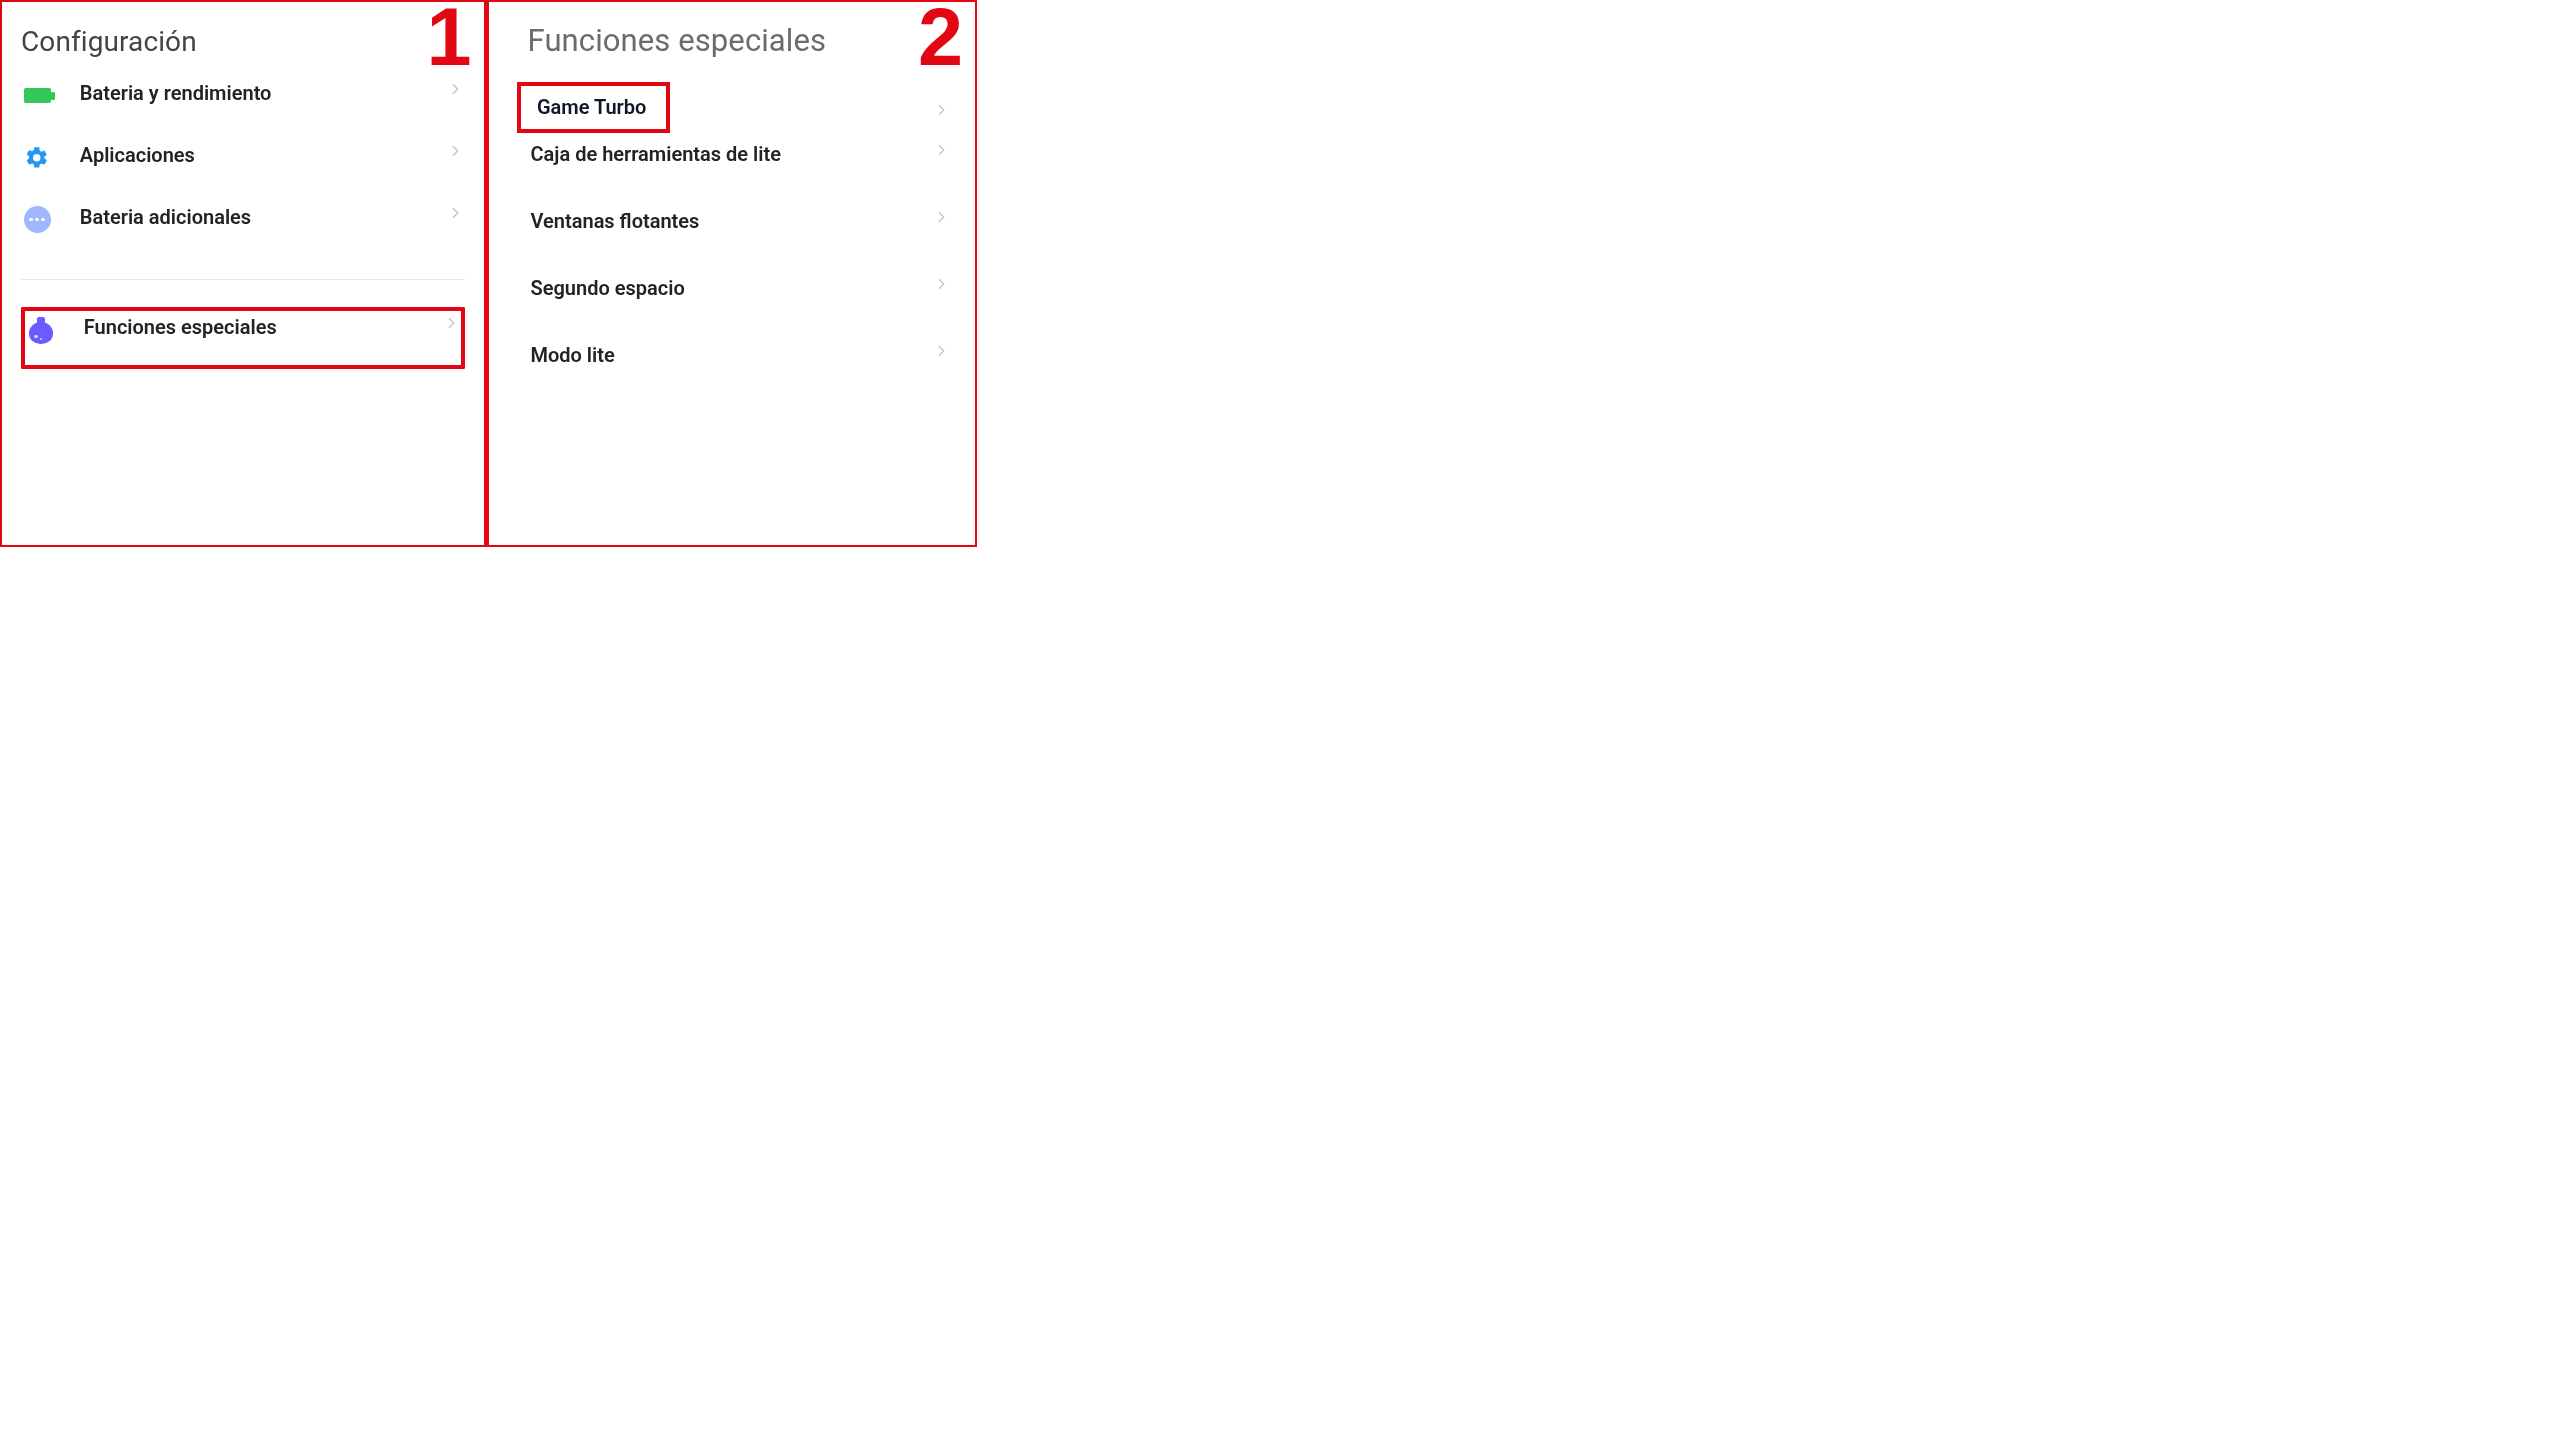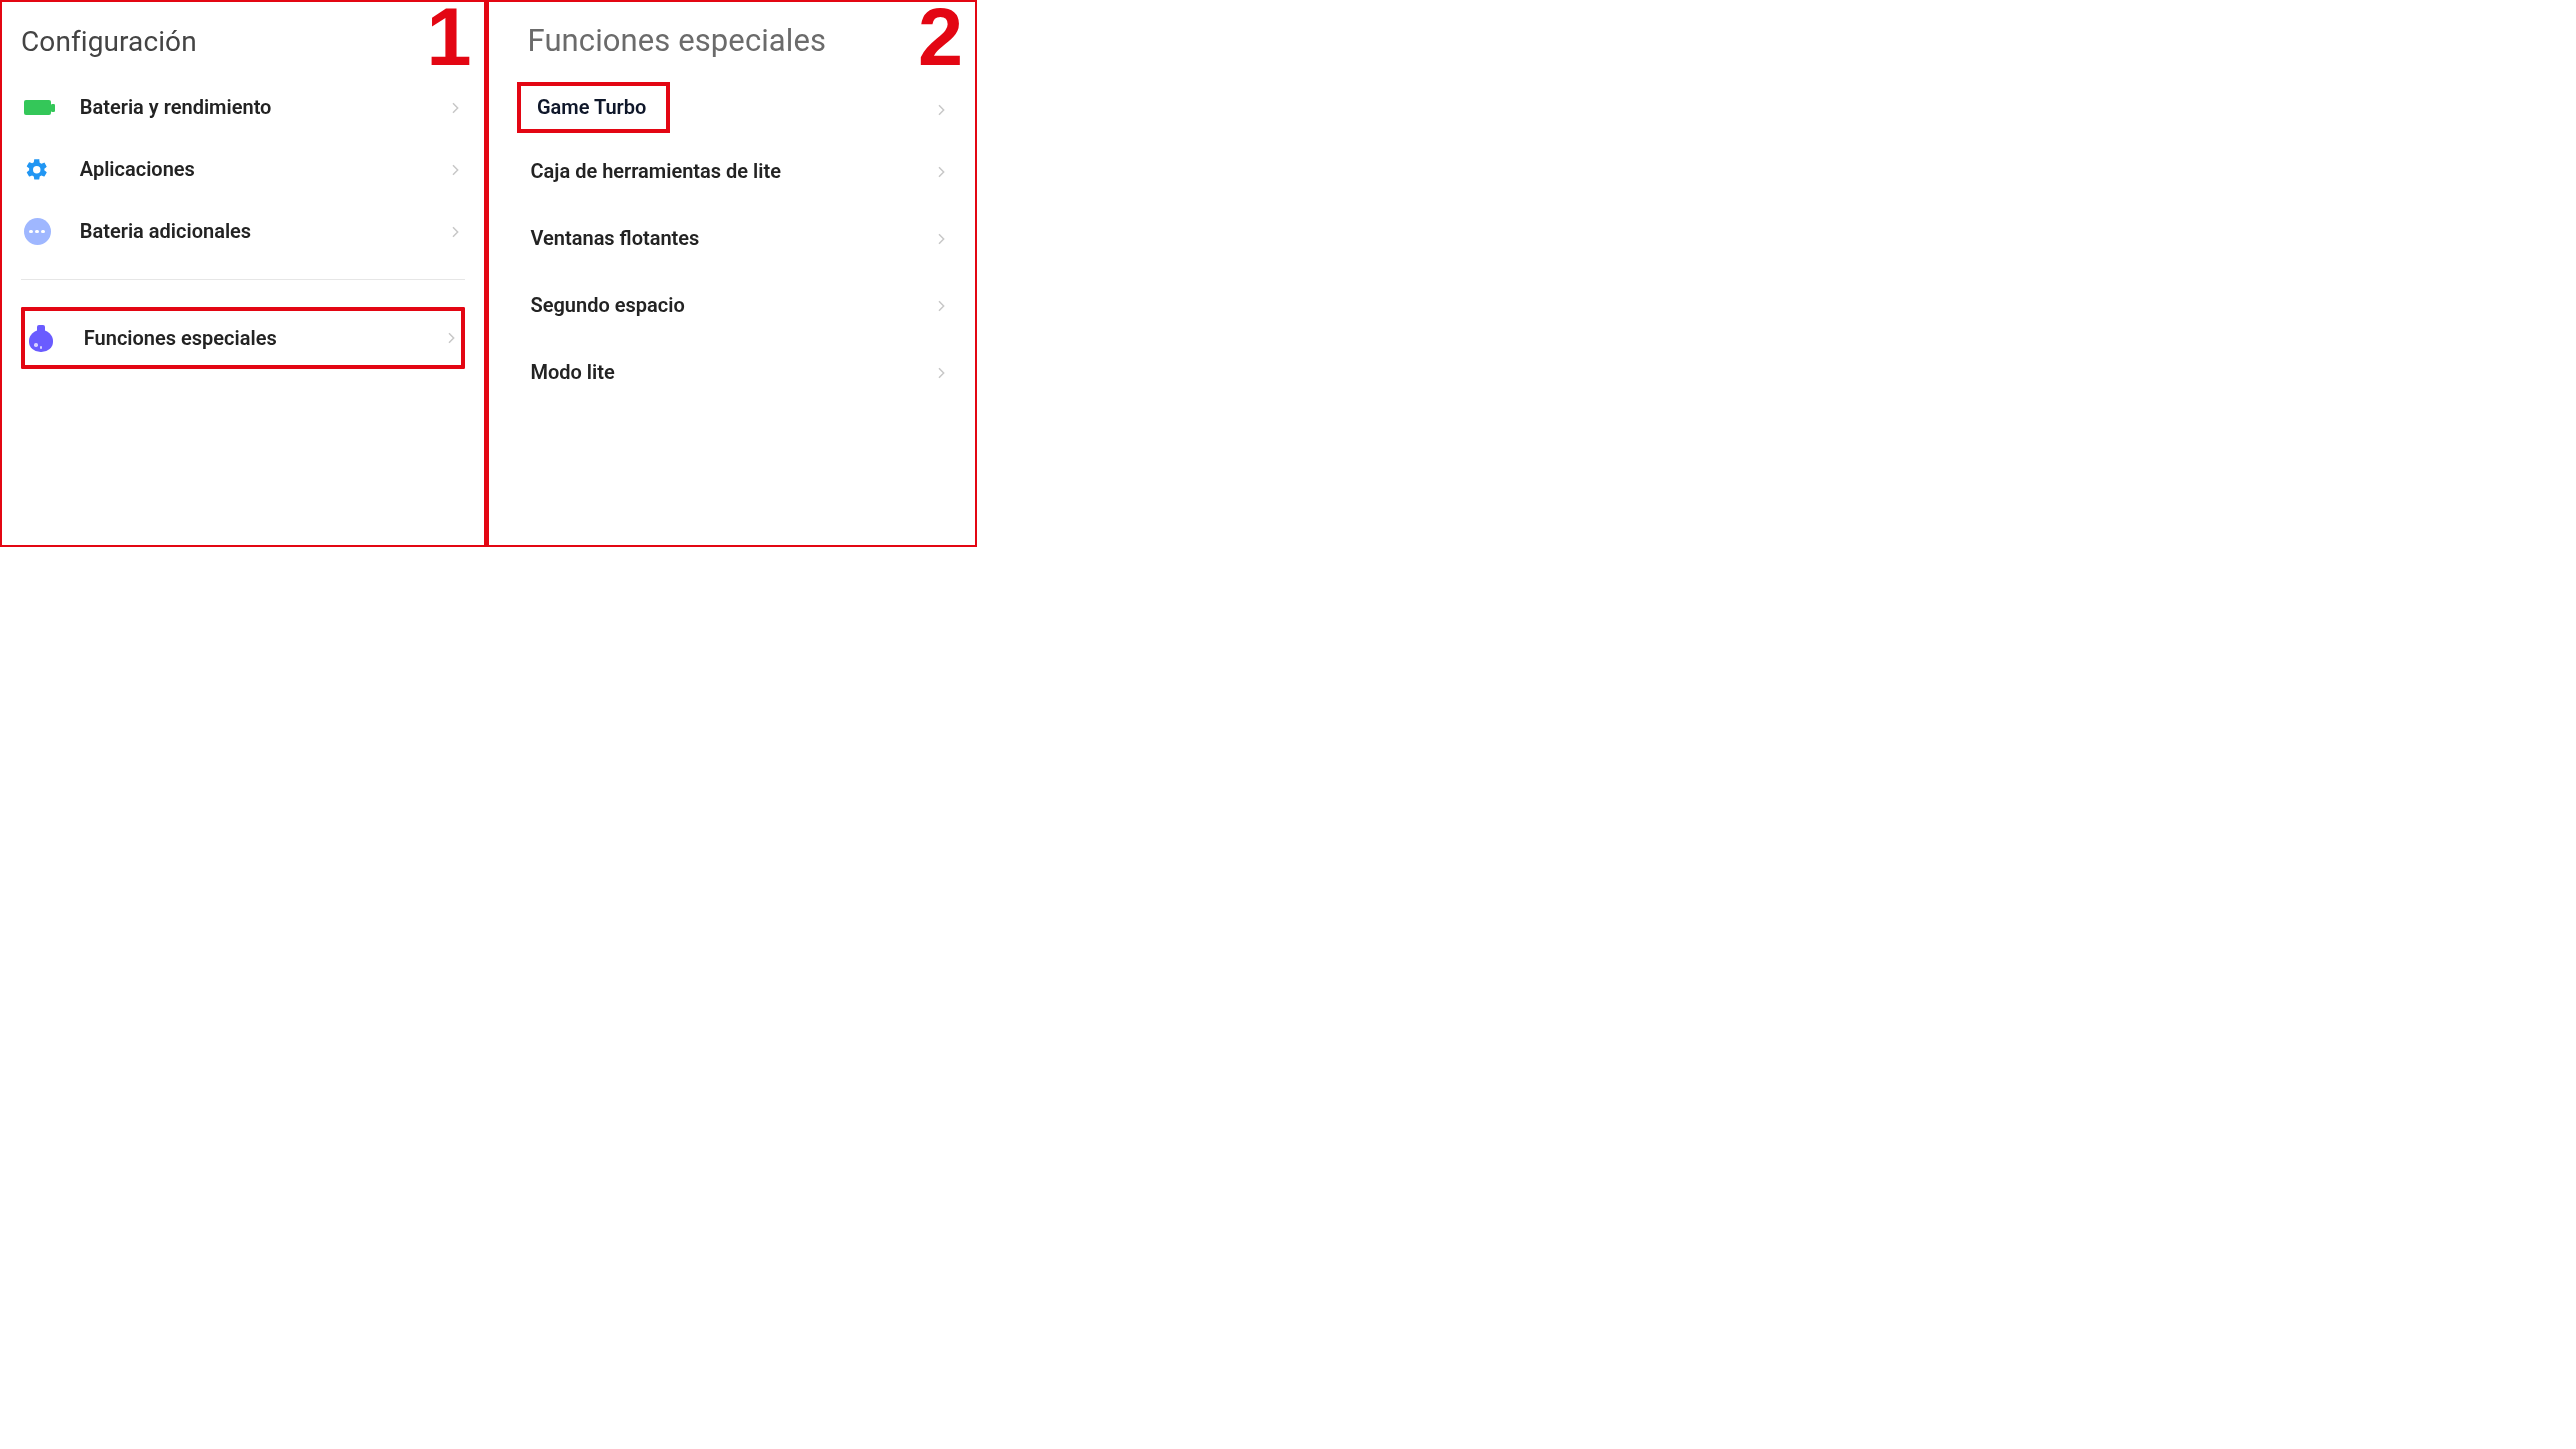--- a/index.html
+++ b/index.html
@@ -41,21 +41,21 @@
     text-align: left;
     font-size: 31px;
     color: #6b6b6b;
     margin-left: 20px;
     margin-top: 6.7px;
     margin-bottom: 23px;
   }
   .list { display: flex; flex-direction: column; }
   .row {
     display: flex;
-    align-items: center;
+    align-items: flex-start;
     min-height: 62px;
     padding: 4px 1.3px;
     cursor: pointer;
   }
   .row .icon {
     width: 29.5px;
     height: 29.5px;
     flex: 0 0 29.5px;
     margin-right: 28px;
     display: flex;

